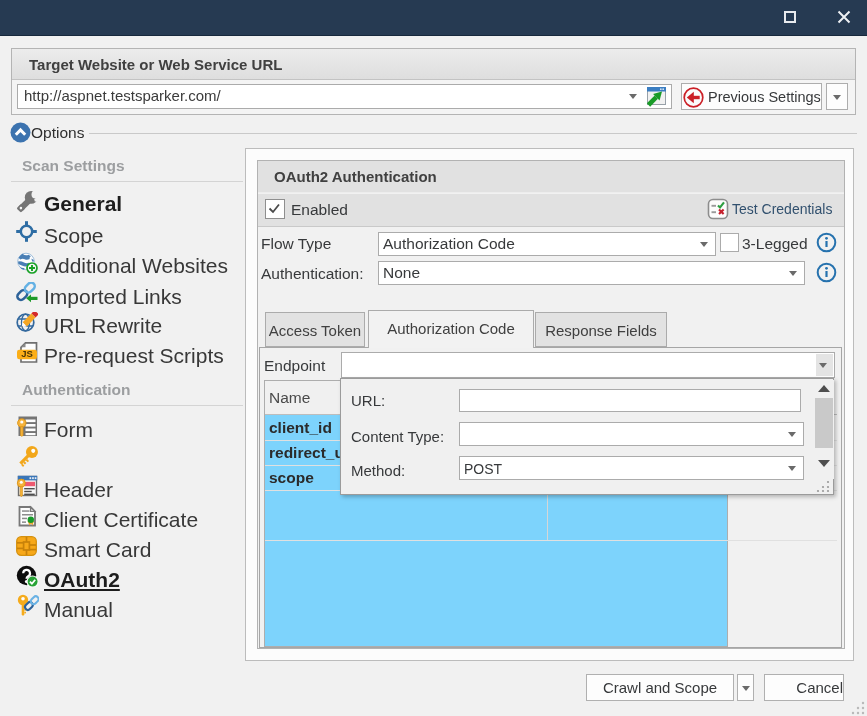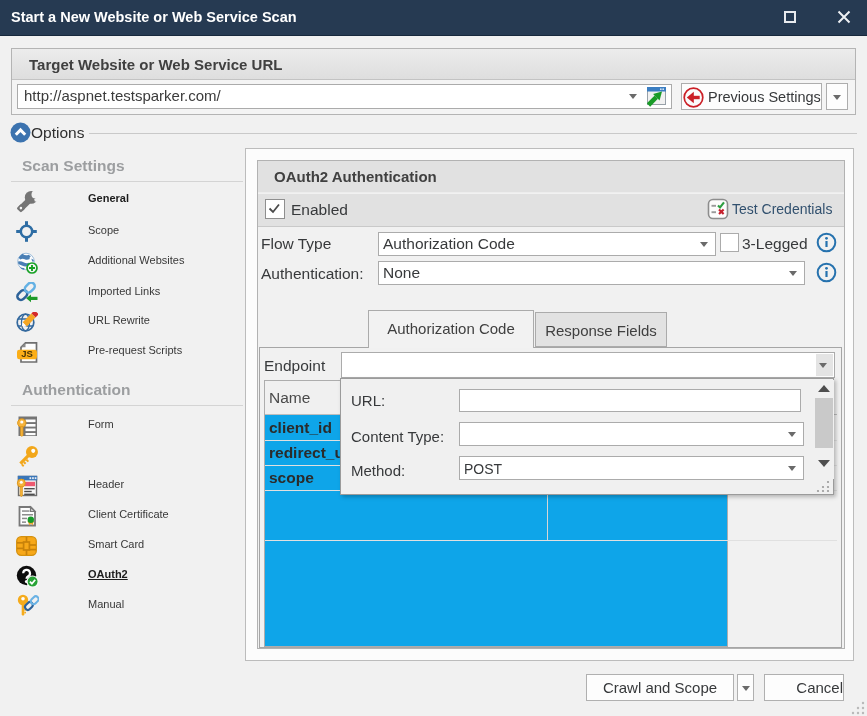--- a/index.html
+++ b/index.html
@@ -24,21 +24,21 @@
 #prevtext { left:708px; top:89px; font-size:14.5px; color:#37393b; }
 #prevdrop { left:826px; top:83px; width:22px; height:27px; border:1px solid #adadad; background:#fdfdfd; }
 #prevdrop i { position:absolute; left:6px; top:11px; width:0; height:0; border-left:4px solid transparent; border-right:4px solid transparent; border-top:5px solid #6a6a6a; }
 
 #optico { left:10px; top:122px; width:21px; height:21px; }
 #opttext { left:31px; top:124px; font-size:15.5px; color:#2f2f2f; }
 #optline { left:89px; top:133px; width:768px; height:1px; background:#c9c9c9; }
 
 .sidehdr { font-size:15.5px; font-weight:bold; color:#9c9ea0; }
 .sideline { height:1px; background:#d4d4d4; }
-.sideitem { position:absolute; font-size:11px; color:#383838;margin-left:44px; }
+.sideitem { position:absolute; font-size:21px; color:#383838; }
 .sideico { position:absolute; width:20px; height:20px; }
 
 #panel { left:245px; top:148px; width:609px; height:513px; border:1px solid #bcbcbc; background:#fcfcfc; }
 #gbox { left:11px; top:11px; width:588px; height:489px; border:1px solid #b2b2b2; background:#f1f1f1; }
 #ghdr { left:0; top:0; width:586px; height:32px; background:#e1e1e1; border-bottom:1px solid #ededed; }
 #ghdr span { position:absolute; left:16px; top:7px; font-size:15px; font-weight:bold; color:#404040; }
 #enrow { left:0; top:33px; width:586px; height:33px; background:#e1e1e1; border-bottom:1px solid #c9c9c9;padding-left:29px; }
 #encheck { left:7px; top:5px; width:20px; height:20px; background:#fff; border:1px solid #8f8f8f; }
 #entext { left:33px; top:7px; font-size:15.5px; color:#37393b; }
 #tcico { left:449px; top:4px; }
@@ -46,37 +46,36 @@
 .rowlabel { position:absolute; font-size:15.5px; color:#37393b; }
 .combo { position:absolute; background:#fff; border:1px solid #ababab; }
 .combo .arr { position:absolute; right:7px; top:50%; margin-top:-2px; width:0; height:0; border-left:4px solid transparent; border-right:4px solid transparent; border-top:5px solid #6a6a6a; }
 .combo .txt { position:absolute; left:4px; top:2px; font-size:15.5px; color:#37393b; white-space:nowrap; }
 .infoico { position:absolute; width:21px; height:21px; }
 
 .tab { position:absolute; border:1px solid #ababab; background:#e2e2e2; font-size:15px; color:#404040; text-align:center; }
 .tabactive { background:#f2f2f2; border-bottom:none; z-index:3; }
 #tabpane { left:1px; top:186px; width:583px; height:301px; border:1px solid #a6a6a6; background:#f1f1f1; }
 
-#grid { left:4px; top:32px; width:464px; height:267px; border:1px solid #adadad; background:#0ea5e9; }
+#grid { left:4px; top:32px; width:464px; height:267px; border:1px solid #adadad; background:#7dd3fc; }
 #gridhdr { left:0; top:0; width:572px; height:34px; background:#f0f0f0; border-bottom:1px solid #bdbdbd; }
 .gridrow { position:absolute; left:0; width:572px; height:25px; border-bottom:1px solid #e0e0e0; }
 .gname { position:absolute; left:4px; top:3px; font-size:15.5px; font-weight:bold; color:#2b2b2b; }
 .gval { position:absolute; left:288px; top:3px; font-size:15.5px; color:#37393b; }
 #coldiv { left:282px; top:0; width:1px; height:160px; background:#d6d6d6; }
 
 #popup { left:340px; top:378px; width:494px; height:117px; background:#f0f0f0; border:1px solid #9b9b9b; box-shadow:2px 2px 4px rgba(0,0,0,0.25); z-index:10; }
 .pfield { position:absolute; font-size:15px; color:#37393b; }
 
 .btn { position:absolute; background:#fdfdfd; border:1px solid #b0b0b0; font-size:15px; color:#37393b; text-align:center; }
 </style>
 </head>
 <body>
 <div id="page">
   <div class="abs" id="titlebar"></div>
-  <div class="abs" id="titletext">Start a New Website or Web Service Scan</div>
   <div class="abs" id="maxbox"></div>
   <div class="abs" id="closex"><svg width="14" height="14" viewBox="0 0 14 14">
         <path d="M1.5 1.5 L12.5 12.5 M12.5 1.5 L1.5 12.5" stroke="#eef1f4" stroke-width="2"></path>
       </svg></div>
 
   <div class="abs" id="tgroup">
     <div class="hdr">
         <span>Target Website or Web Service URL</span>
       </div>
   </div>
@@ -298,20 +297,21 @@
       <div class="combo" style="left:120px; top:100px; width:427px; height:24px;">
           <span class="txt">None</span>
           <span class="arr"></span>
         </div>
       <div class="infoico" style="left:558px; top:101px;"><svg width="21" height="21" viewBox="0 0 21 21">
             <circle cx="10.5" cy="10.5" r="8.8" fill="none" stroke="#2672ae" stroke-width="2"></circle>
             <rect x="9.4" y="9" width="2.2" height="6" fill="#2672ae"></rect>
             <circle cx="10.5" cy="6.3" r="1.4" fill="#2672ae"></circle>
           </svg></div>
 
+      <div class="tab" style="left:7px; top:151px; width:100px; height:35px; line-height:35px;">Access Token</div>
       <div class="tab tabactive" style="left:110px; top:149px; width:166px; height:38px; line-height:36px;">Authorization Code</div>
       <div class="tab" style="left:277px; top:151px; width:132px; height:35px; line-height:35px;">Response Fields</div>
       <div class="abs" id="tabpane">
         <div class="rowlabel" style="left:4px; top:9px;">Endpoint</div>
         <div class="combo" style="left:81px; top:4px; width:494px; height:26px;">
             <span style="position:absolute; right:1px; top:1px; bottom:1px; width:17px; background:#e4e4e4;"></span>
             <span class="arr"></span>
           </div>
         <div class="abs" id="grid">
           <div class="abs" id="gridhdr">

